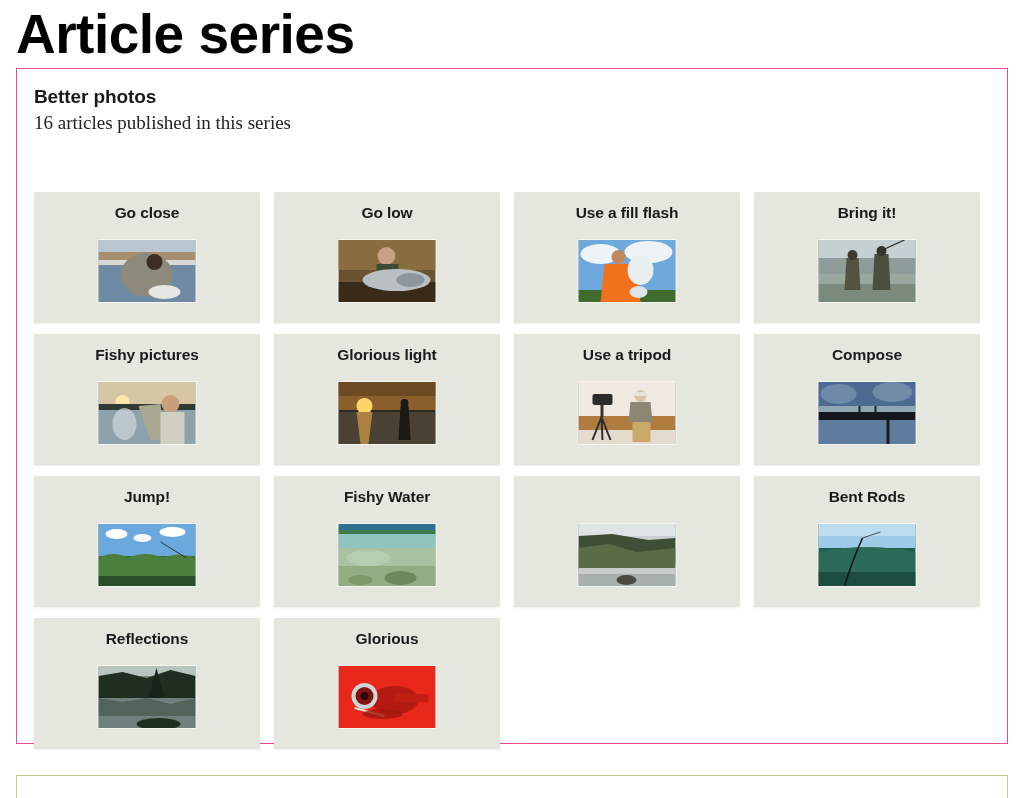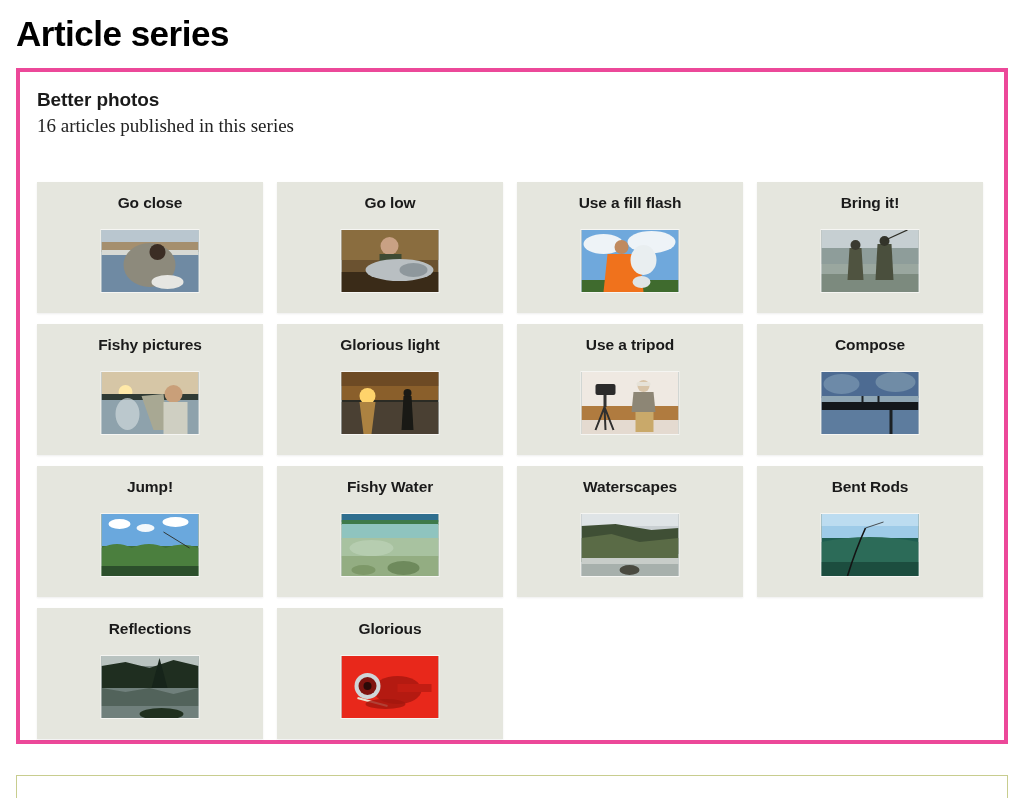--- a/index.html
+++ b/index.html
@@ -19,35 +19,35 @@
     width: 1024px;
     height: 798px;
     background: #ffffff;
   }
 
   
   .page-title {
     margin: 0;
     padding: 6px 0 0 16px;
     font-family: "Liberation Sans", sans-serif;
-    font-size: 35px;
+    font-size: 55px;
     line-height: 56px;
     font-weight: 700;
     letter-spacing: -0.5px;
     color: #000000;
   }
 
   
   .series-panel {
     position: absolute;
     left: 16px;
     top: 68px;
     width: 992px;
     height: 676px;
-    border: 4px solid #ec4899;
+    border: 1px solid #ec4899;
     background: #ffffff;
   }
 
   .panel-header {
     padding: 16px 0 0 17px;
   }
   .series-title {
     margin: 0;
     font-size: 19px;
     line-height: 24px;
@@ -69,21 +69,21 @@
     font-size: 19px;
     line-height: 20px;
     font-weight: 400;
     color: #222222;
   }
 
   
   .card-grid {
     position: absolute;
     left: 17px;
-    top: 110px;
+    top: 123px;
     width: 966px;
     display: grid;
     grid-template-columns: repeat(4, 226px);
     grid-column-gap: 14px;
     grid-row-gap: 11px;
   }
 
   .article-card {
     position: relative;
     width: 226px;
@@ -295,21 +295,20 @@
     <rect y="10" width="97" height="16" fill="#8fc4bf"></rect>
     <rect y="24" width="97" height="20" fill="#a8c2a0"></rect>
     <rect y="42" width="97" height="20" fill="#93ad82"></rect>
     <ellipse cx="30" cy="34" rx="22" ry="8" fill="#bfd3bb" opacity="0.6"></ellipse>
     <ellipse cx="62" cy="54" rx="16" ry="7" fill="#6e8a5c"></ellipse>
     <ellipse cx="22" cy="56" rx="12" ry="5" fill="#7d9868"></ellipse>
   </svg>
           </div>
         </div>
         <div class="article-card">
-          <span class="card-title">Waterscapes</span>
           <div class="card-thumb">
             <svg viewBox="0 0 97 62" preserveAspectRatio="none">
     <rect width="97" height="62" fill="#c9cfd2"></rect>
     <rect width="97" height="12" fill="#dfe4e6"></rect>
     <path d="M0 12 L34 10 L70 16 L97 14 L97 40 L0 44 Z" fill="#3f4f35"></path>
     <path d="M0 24 L30 20 L58 28 L97 24 L97 44 L0 48 Z" fill="#5a6b46"></path>
     <rect y="44" width="97" height="8" fill="#c8cdc9"></rect>
     <rect y="50" width="97" height="12" fill="#a7b0ac"></rect>
     <ellipse cx="48" cy="56" rx="10" ry="5" fill="#4a4a40"></ellipse>
   </svg>

